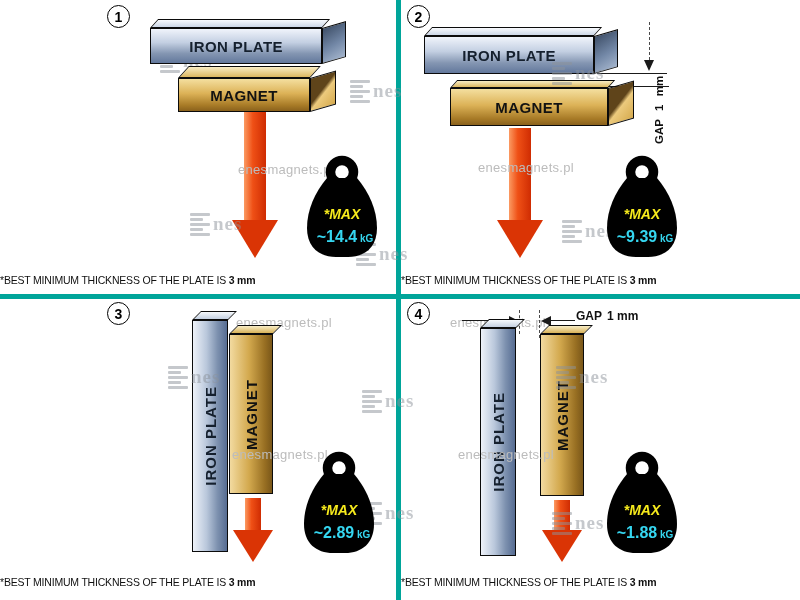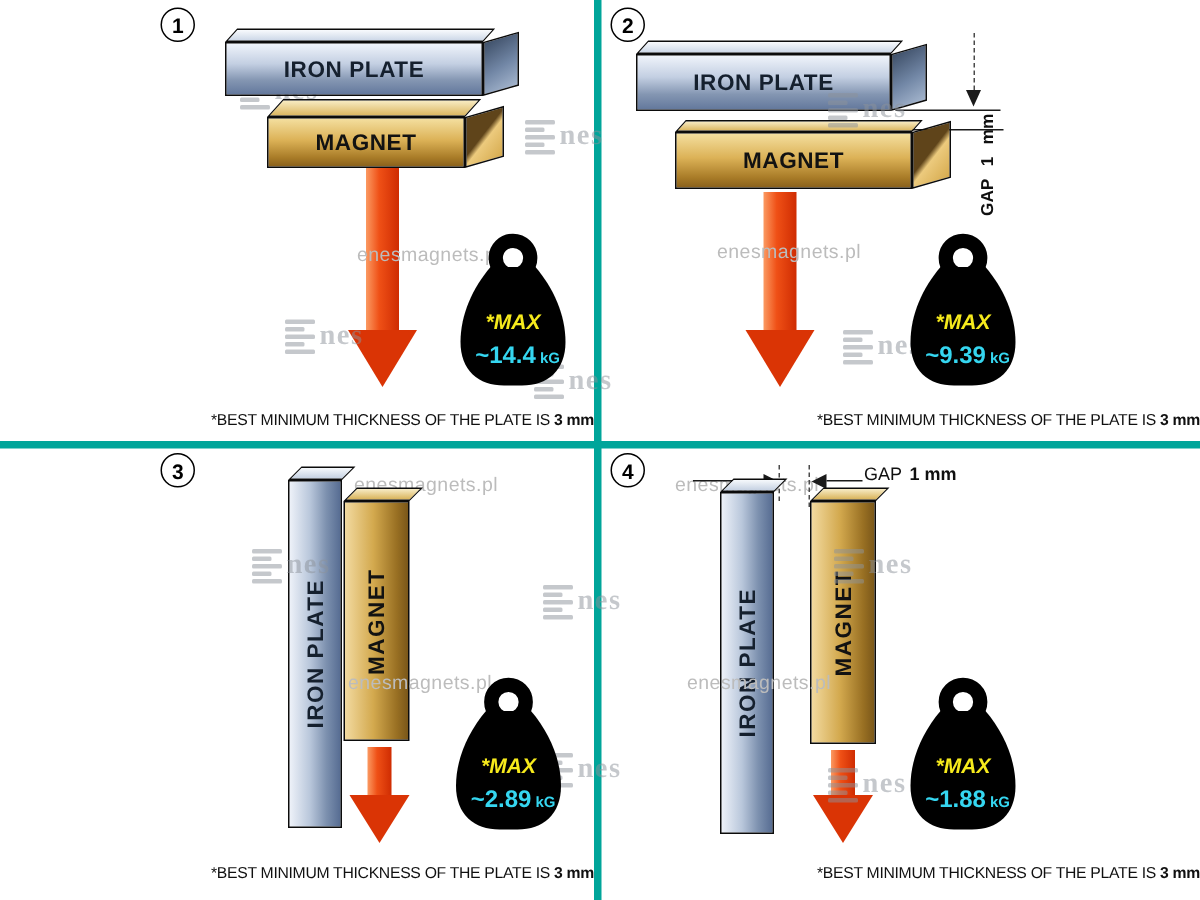--- a/index.html
+++ b/index.html
@@ -42,31 +42,31 @@
   .arrow.small .shaft{width:16px;}
   .arrow.small .head{border-left:20px solid transparent;border-right:20px solid transparent;border-top:32px solid #da3405;}
   
   .kb{position:absolute;width:78px;height:106px;overflow:visible;}
   .kb-ring{fill:none;stroke:#000;stroke-width:9.5;}
   .kb-body{fill:#000;}
   .kb-max{fill:#f6ea1c;font-style:italic;font-weight:bold;font-size:14px;text-anchor:middle;font-family:"Liberation Sans",sans-serif;}
   .kb-val{fill:#35d6f0;font-weight:bold;font-size:16px;text-anchor:middle;font-family:"Liberation Sans",sans-serif;}
   .kb-unit{fill:#35d6f0;font-weight:bold;font-size:10px;text-anchor:start;font-family:"Liberation Sans",sans-serif;}
   
-  .caption{position:absolute;font-size:10.5px;letter-spacing:-.2px;color:#101010;text-align:right;white-space:nowrap;}
+  .caption{position:absolute;font-size:10.5px;letter-spacing:-.2px;color:#101010;text-align:left;white-space:nowrap;}
   .caption b{font-weight:bold;}
   
   .gap-line{position:absolute;height:0;border-top:1.5px solid #1a1a1a;}
   .gap-dash-v{position:absolute;width:0;border-left:1.8px dashed #4a4a4a;}
   .gap-arrow-down{position:absolute;width:0;height:0;border-left:5px solid transparent;border-right:5px solid transparent;border-top:11px solid #1a1a1a;}
   .gap-arrow-right{position:absolute;width:0;height:0;border-top:5px solid transparent;border-bottom:5px solid transparent;border-left:10px solid #1a1a1a;}
   .gap-arrow-left{position:absolute;width:0;height:0;border-top:5px solid transparent;border-bottom:5px solid transparent;border-right:10px solid #1a1a1a;}
   .gap-vtext{position:absolute;writing-mode:vertical-rl;transform:rotate(180deg);
              font-size:11.5px;font-weight:bold;color:#101010;word-spacing:5px;white-space:nowrap;}
-  .gap-htext{position:absolute;font-size:12px;font-weight:normal;color:#101010;white-space:nowrap;}
+  .gap-htext{position:absolute;font-size:12px;font-weight:bold;color:#101010;white-space:nowrap;}
   .gap-htext b{margin-left:5px;}
   
   .wm{position:absolute;color:#bcbcbc;font-size:13px;letter-spacing:.3px;white-space:nowrap;}
   .enes{position:absolute;display:flex;align-items:center;gap:3px;opacity:.5;}
   .enes .bars{display:flex;flex-direction:column;gap:2.5px;}
   .enes .bars i{display:block;width:20px;height:2.6px;background:#8d939b;border-radius:1px;}
   .enes .bars i:nth-child(2),.enes .bars i:nth-child(4){width:13px;}
   .enes .nes{font-size:19px;font-weight:bold;color:#8d939b;letter-spacing:1px;font-family:"Liberation Serif",serif;}
 </style>
 </head>

